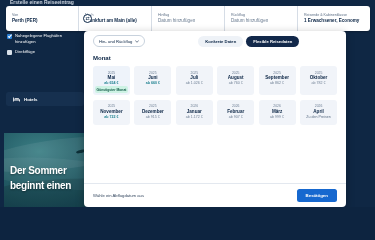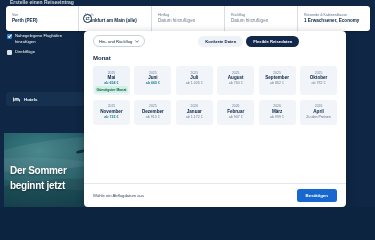--- a/index.html
+++ b/index.html
@@ -171,21 +171,21 @@
 <div id="page-bg"></div>
 
 <div class="hero-photo">
   <div class="wave w1"></div>
     <div class="wave w2"></div>
     <div class="wave w3"></div>
   <div class="bird"></div>
 </div>
 <div class="hero-text">
   <div>Der Sommer</div>
-  <div>beginnt jetzt</div>
+  <div>beginnt einen</div>
 </div>
 
 <div class="right-sliver"></div>
 
 <div class="searchbar-title">Erstelle einen Reiseeintrag</div>
 
 <div class="searchbar">
   <div class="field">
     <span class="field-label">Von</span>
     <span class="field-value">Perth (PER)</span>

